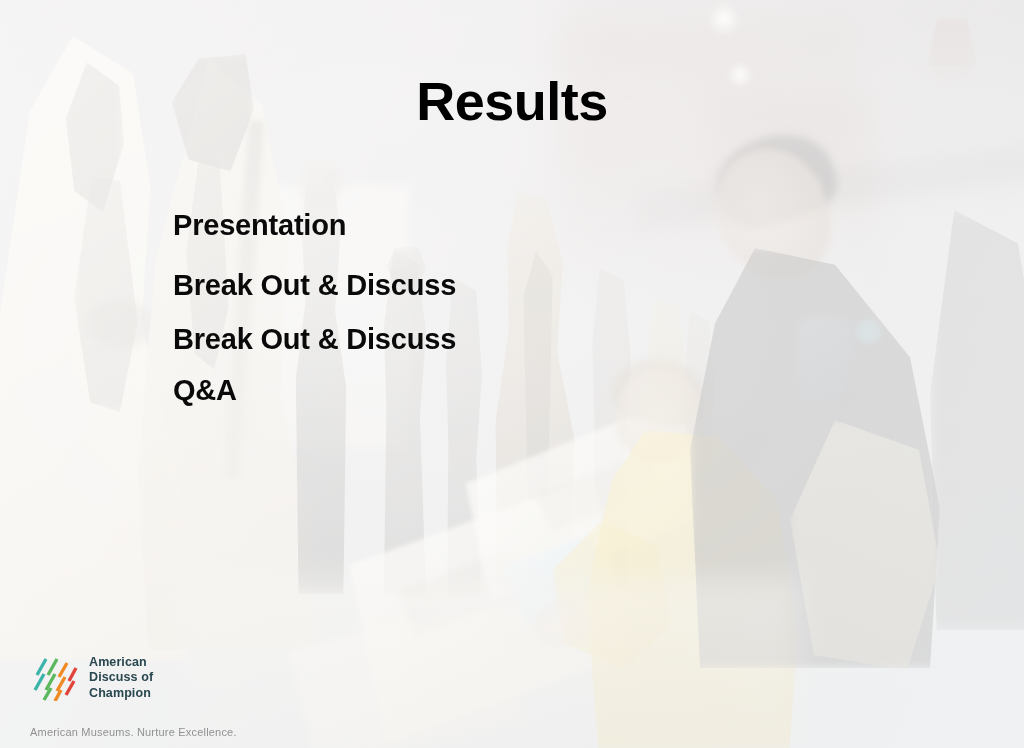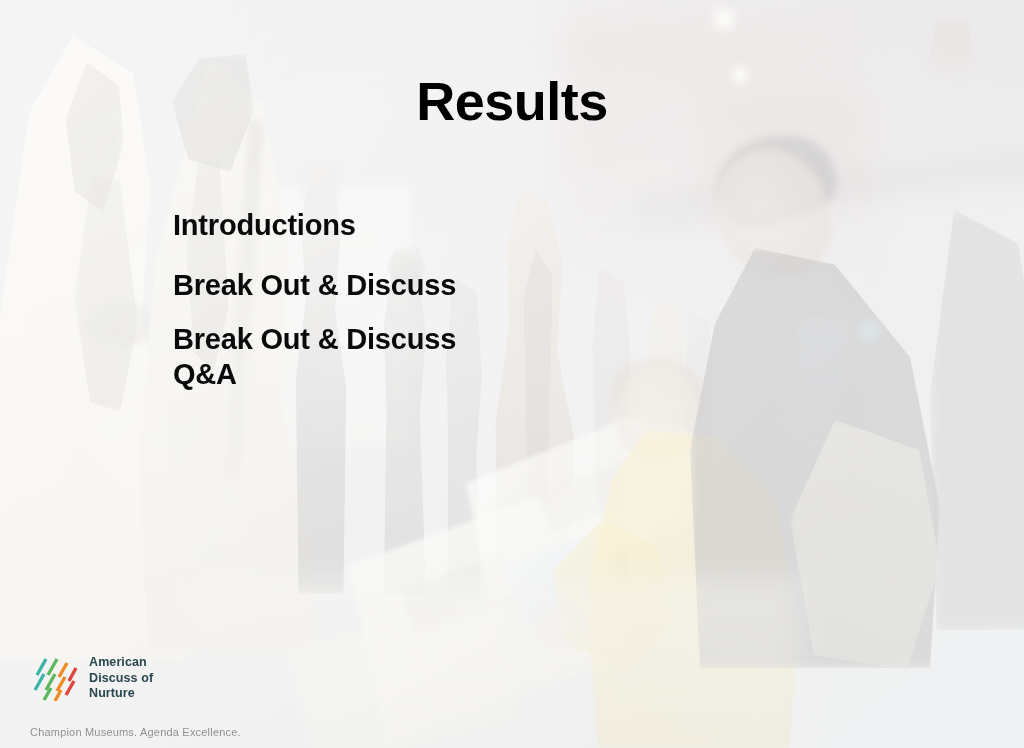--- a/index.html
+++ b/index.html
@@ -423,29 +423,29 @@
     font-size: 29px;
     font-weight: bold;
     color: #0a0a0a;
     line-height: 1.08;
     letter-spacing: -0.2px;
     white-space: nowrap;
   }
   .gap-lg { margin-top: 31px; }
   .gap-md { margin-top: 29px; }
   .gap-sm { margin-top: 22px; }
-  .gap-xs { margin-top: 4px; }
+  .gap-xs { margin-top: 20px; }
 
   
   .logo {
     position: absolute;
     left: 33px;
     top: 655px;
     display: flex;
-    align-items: flex-end;
+    align-items: flex-start;
     gap: 10px;
   }
   .logo-mark {
     width: 46px; height: 46px;
     position: relative;
     flex: 0 0 auto;
   }
   .logo-text {
     font-size: 12.5px;
     font-weight: bold;
@@ -532,21 +532,21 @@
 
     <div class="wash"></div>
     <div class="wash-2"></div>
   </div>
 
   <div class="content">
 
     <div class="slide-title">Results</div>
 
     <div class="agenda-list">
-      <div class="agenda-item">Introductions</div>
+      <div class="agenda-item">Presentation</div>
       <div class="agenda-item gap-md">Break Out &amp; Discuss</div>
       <div class="agenda-item gap-sm">Break Out &amp; Discuss</div>
       <div class="agenda-item gap-xs">Q&amp;A</div>
     </div>
 
     <div class="logo">
       <div class="logo-mark">
         <svg width="46" height="46" viewBox="0 0 46 46" aria-hidden="true">
           <g stroke-linecap="butt">
 
@@ -562,20 +562,20 @@
             <line x1="22" y1="46" x2="28" y2="35" stroke="#f08a24" stroke-width="3.4"></line>
 
             <line x1="36" y1="26" x2="43" y2="13" stroke="#e0453c" stroke-width="3.4"></line>
             <line x1="33" y1="40" x2="41" y2="26" stroke="#e0453c" stroke-width="3.4"></line>
           </g>
         </svg>
       </div>
       <div class="logo-text">
         <div>American</div>
         <div>Discuss of</div>
-        <div>Nurture</div>
+        <div>Champion</div>
       </div>
     </div>
 
-    <div class="tagline">Champion Museums. Agenda Excellence.</div>
+    <div class="tagline">American Museums. Nurture Excellence.</div>
 
   </div>
 </div>
 
 </body></html>

